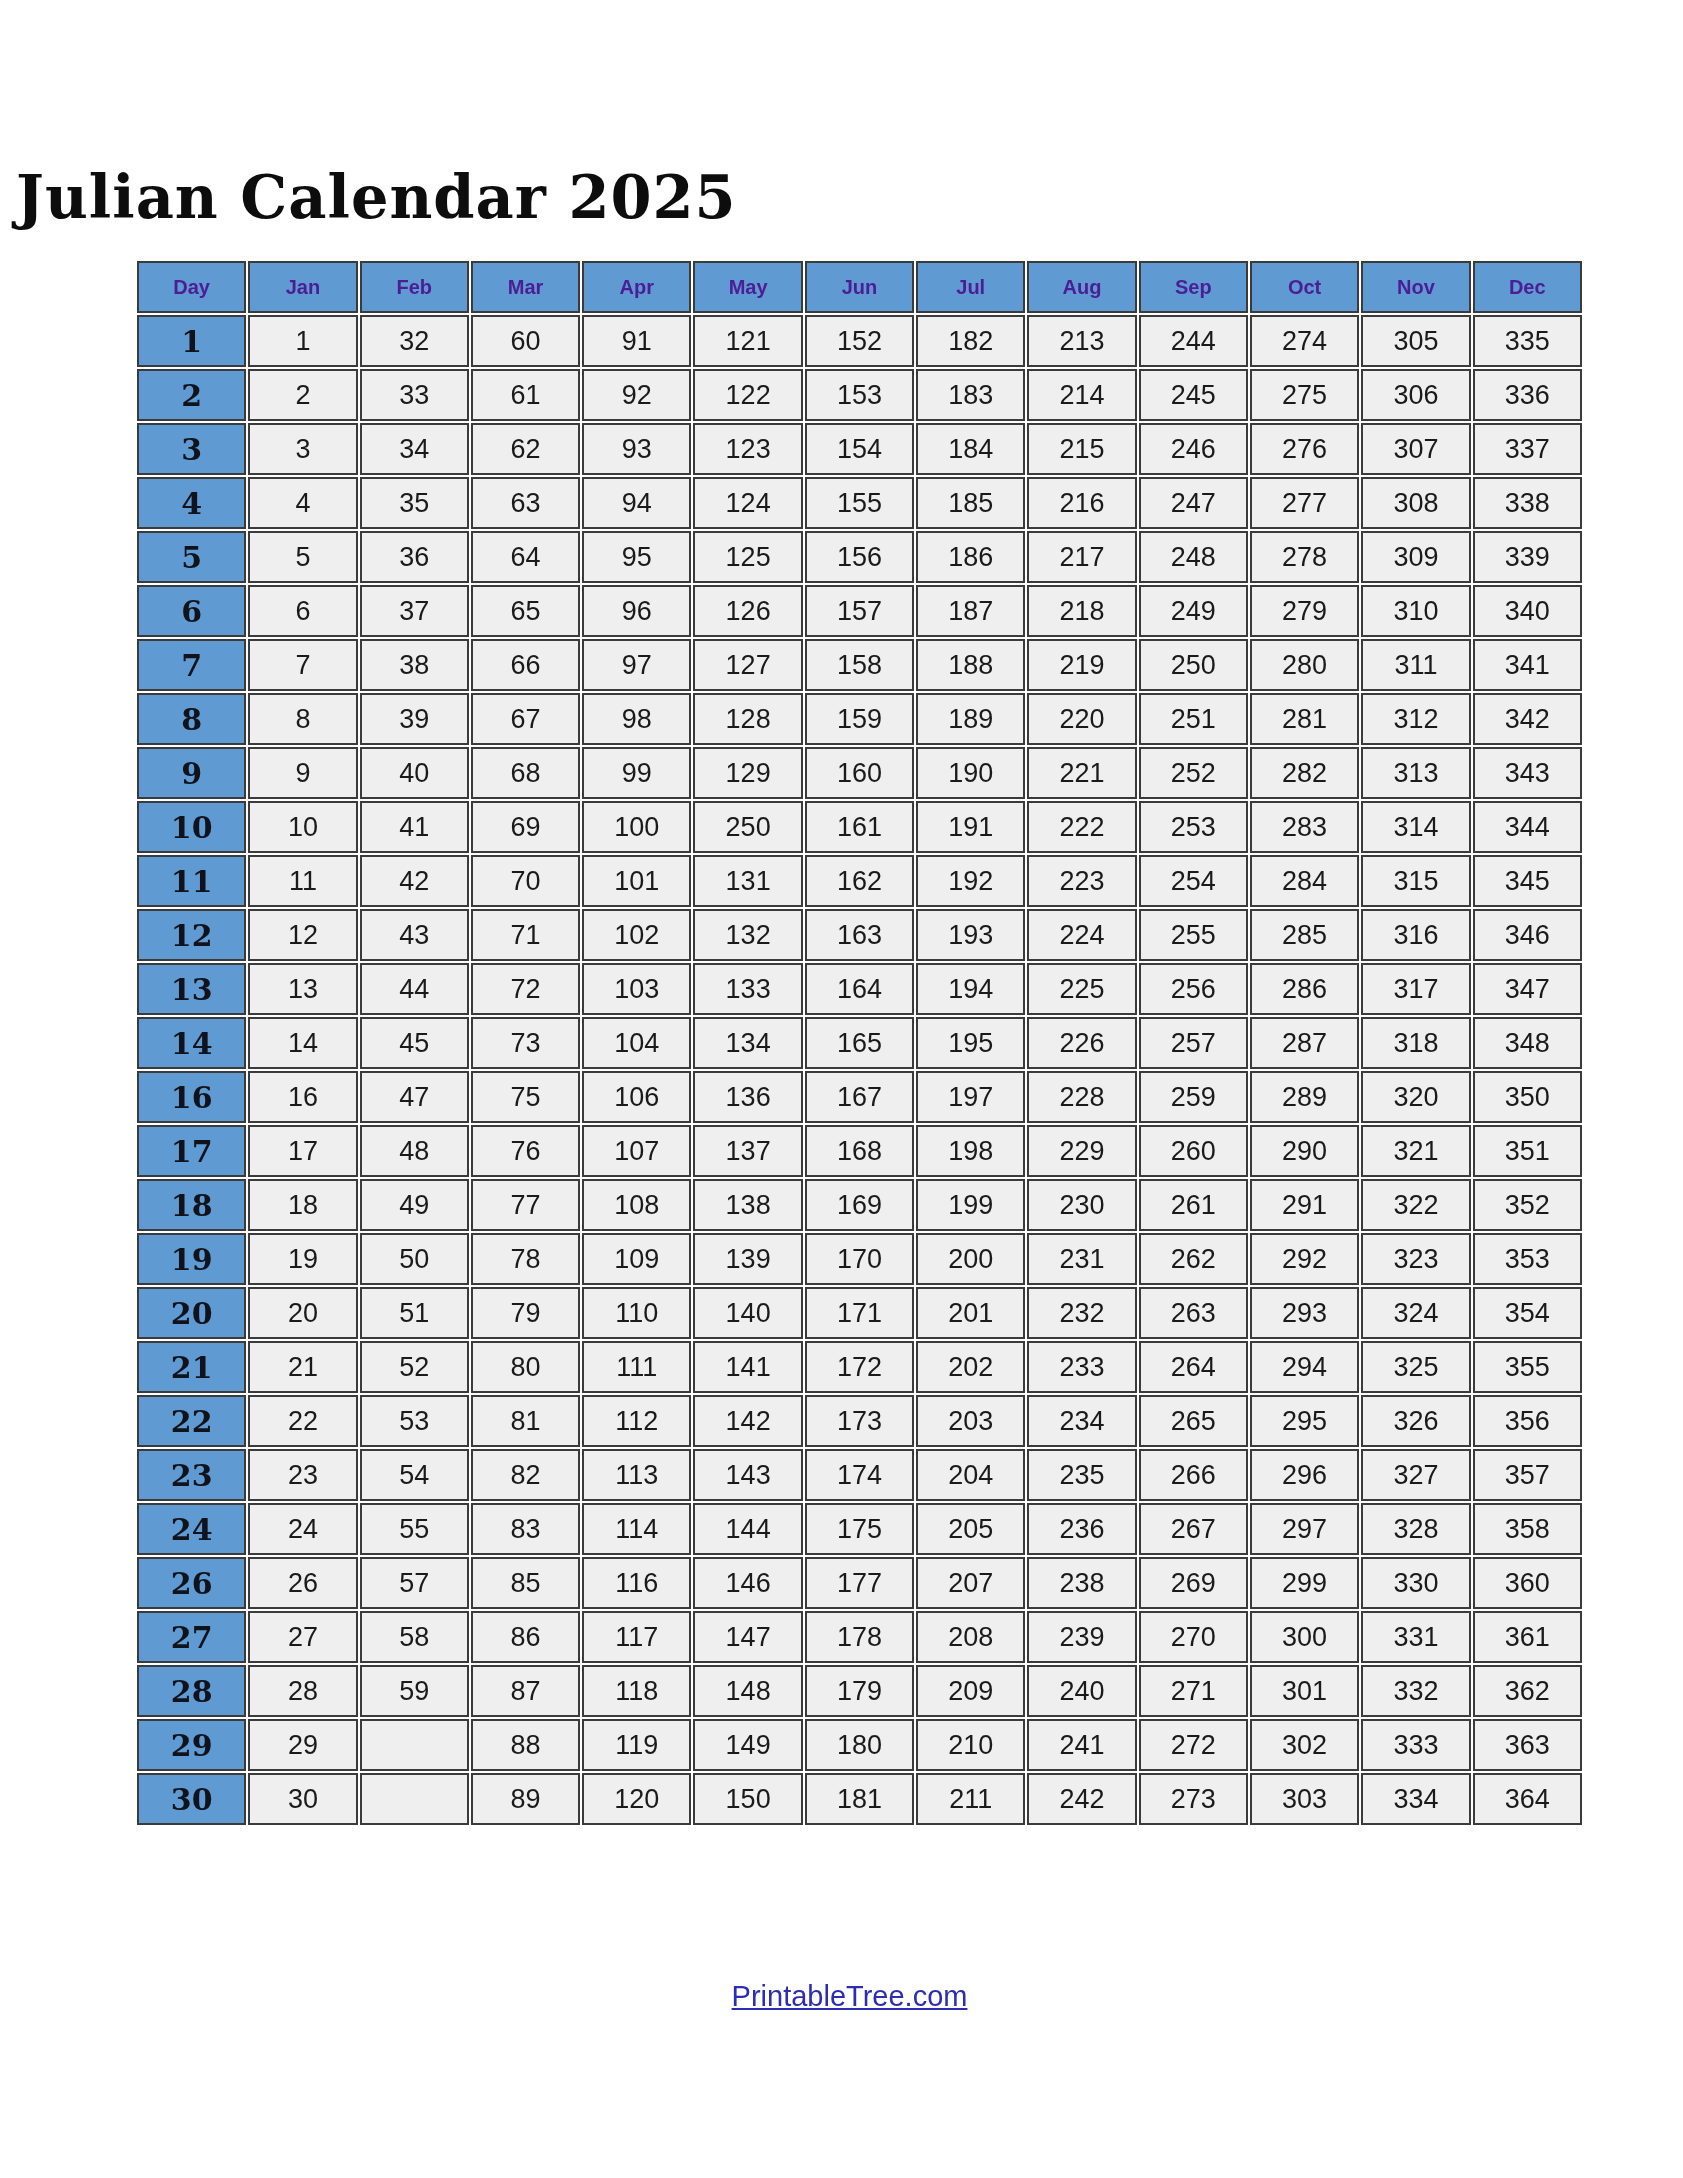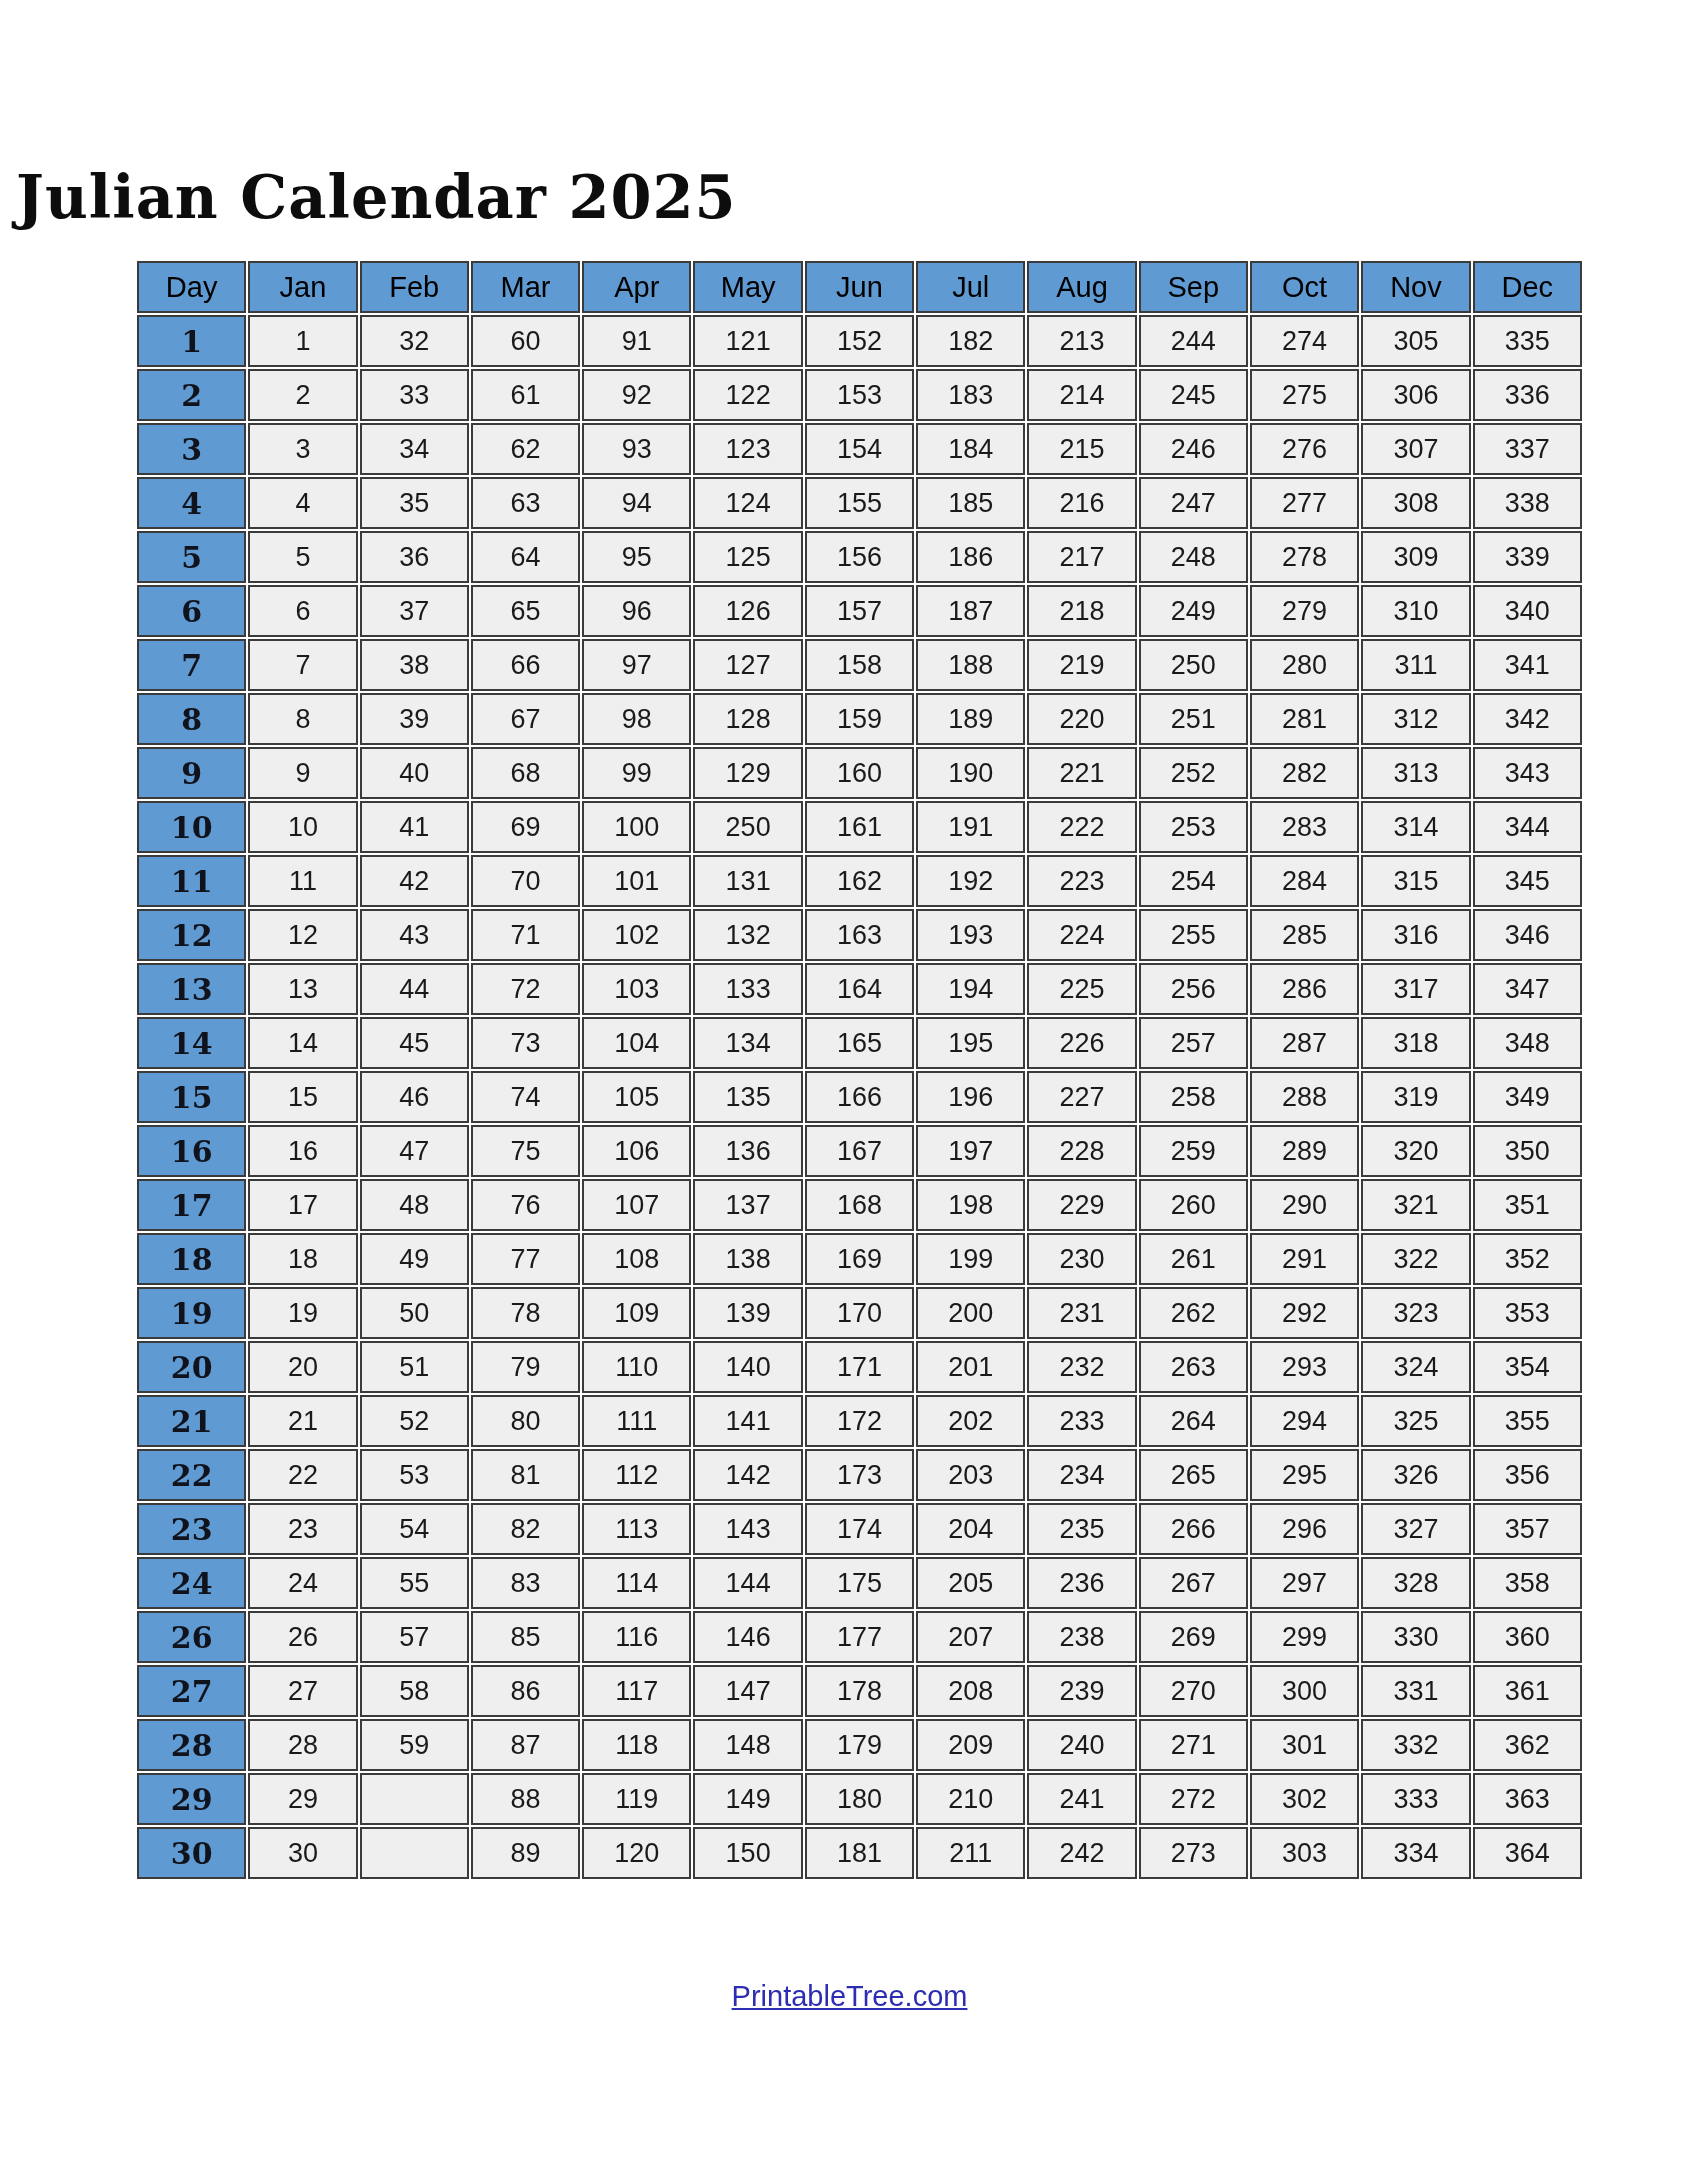--- a/index.html
+++ b/index.html
@@ -33,23 +33,23 @@
     border:2px solid #3b3b3b;
     height:48px;
     text-align:center;
     vertical-align:middle;
     padding:0;
     overflow:hidden;
   }
   .cal-table thead th{
     background:#5f9ad2;
     font-family:"Liberation Sans",sans-serif;
-    font-weight:normal;
-    font-size:29px;
-    color:#000000;
+    font-weight:bold;
+    font-size:20px;
+    color:#4c1d95;
   }
   .cal-table tbody th.day-cell{
     background:#5f9ad2;
     font-family:"DejaVu Serif",serif;
     font-weight:bold;
     font-size:30px;
     color:#10131c;
   }
   .cal-table tbody td{
     background:#efefef;
@@ -299,35 +299,20 @@
         <td>134</td>
         <td>165</td>
         <td>195</td>
         <td>226</td>
         <td>257</td>
         <td>287</td>
         <td>318</td>
         <td>348</td>
       </tr>
       <tr>
-        <th class="day-cell">15</th>
-        <td>15</td>
-        <td>46</td>
-        <td>74</td>
-        <td>105</td>
-        <td>135</td>
-        <td>166</td>
-        <td>196</td>
-        <td>227</td>
-        <td>258</td>
-        <td>288</td>
-        <td>319</td>
-        <td>349</td>
-      </tr>
-      <tr>
         <th class="day-cell">16</th>
         <td>16</td>
         <td>47</td>
         <td>75</td>
         <td>106</td>
         <td>136</td>
         <td>167</td>
         <td>197</td>
         <td>228</td>
         <td>259</td>

